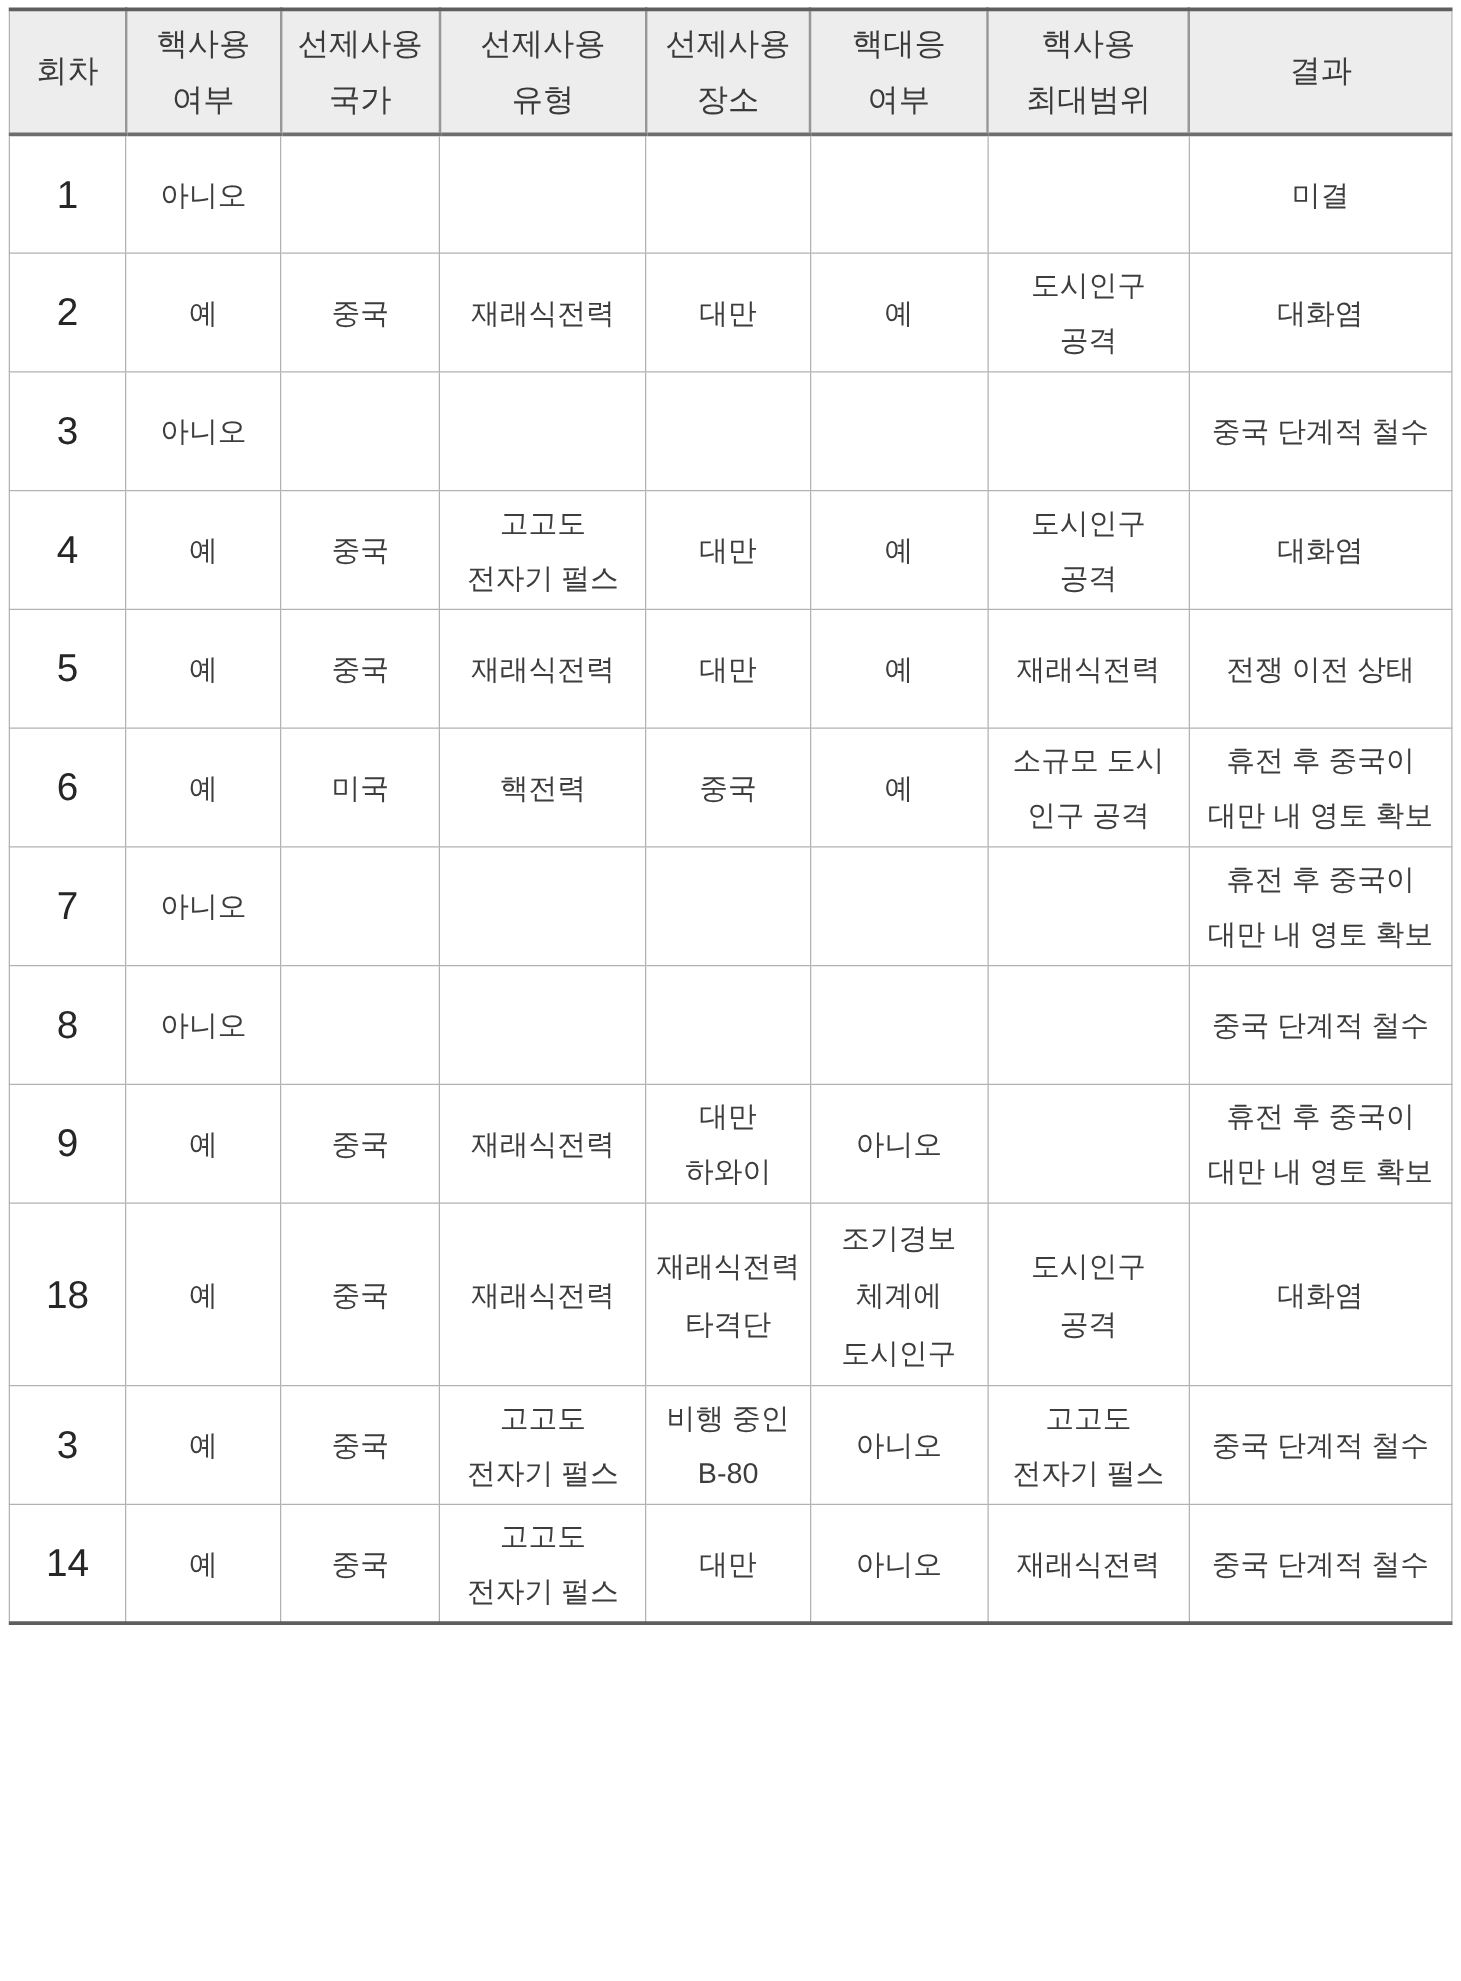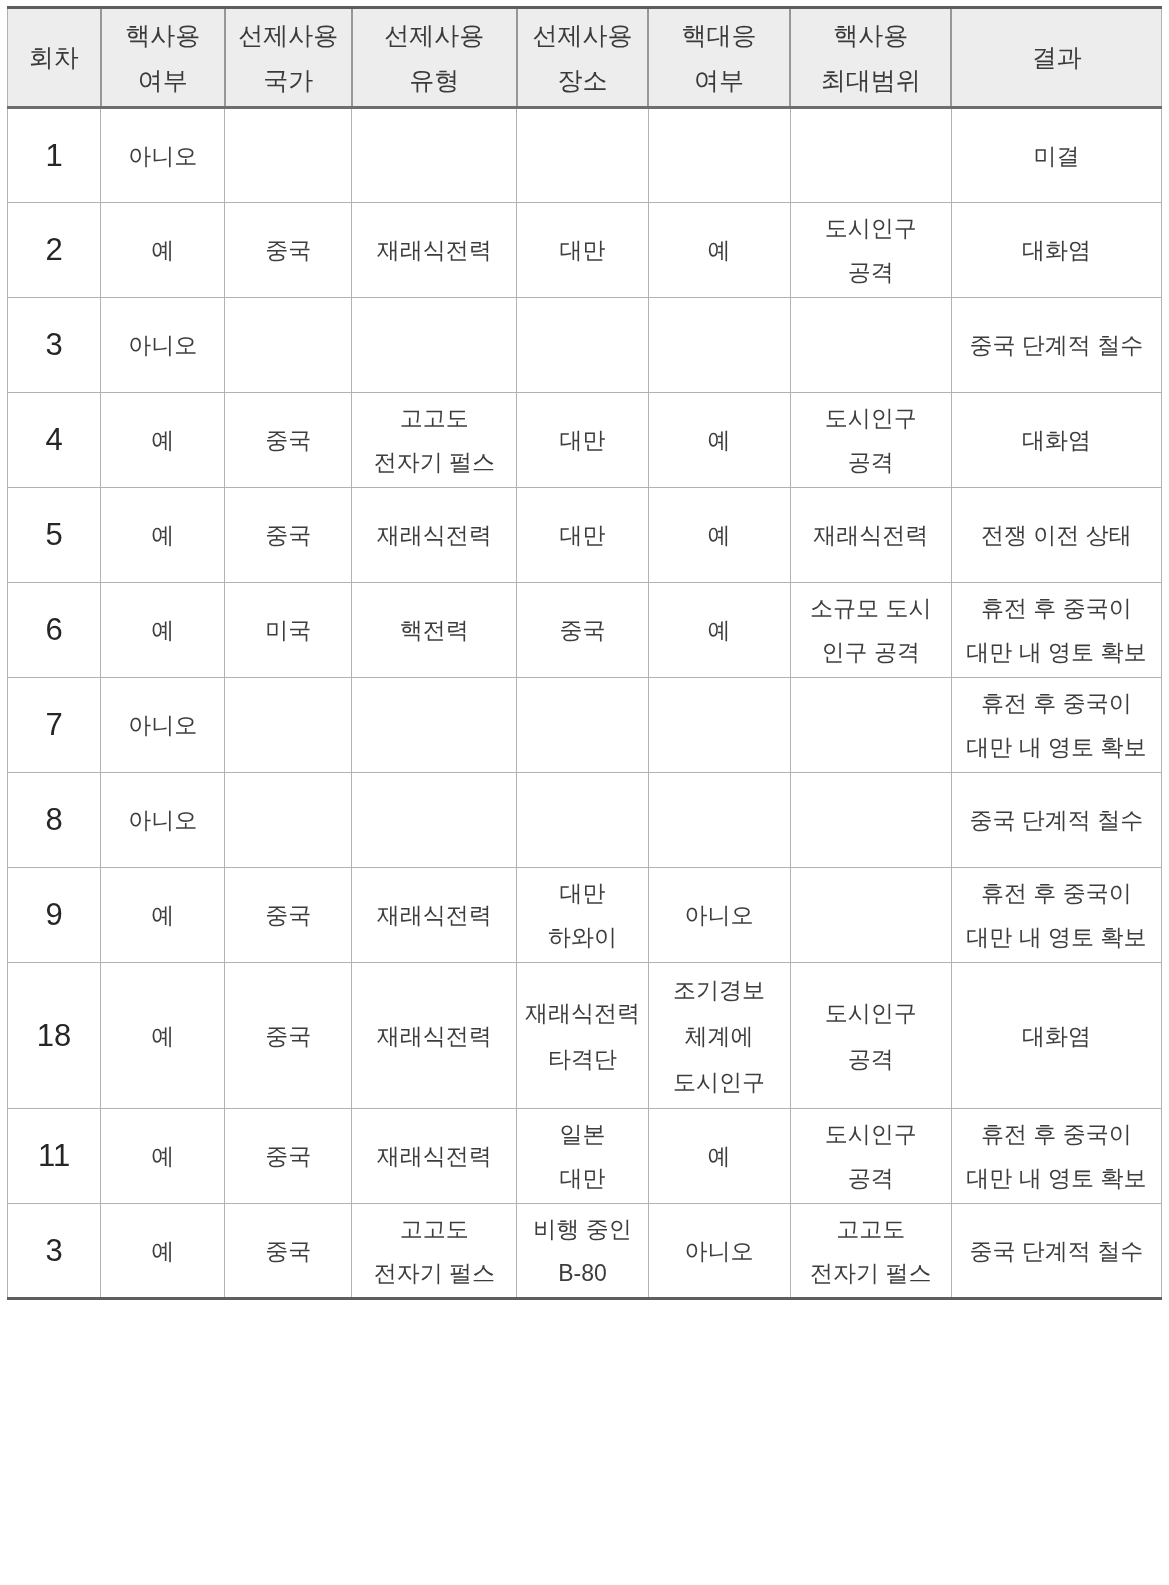--- a/index.html
+++ b/index.html
@@ -204,40 +204,38 @@
         <td>재래식전력
 타격단</td>
         <td>조기경보
 체계에
 도시인구</td>
         <td>도시인구
 공격</td>
         <td>대화염</td>
       </tr>
       <tr>
-        <td class="round">11</td>
-        <td>예</td>
-        <td>중국</td>
-        <td>재래식전력</td>
-        <td>일본
-대만</td>
-        <td>예</td>
-        <td>도시인구
-공격</td>
-        <td>휴전 후 중국이
-대만 내 영토 확보</td>
-      </tr>
-      <tr>
         <td class="round">3</td>
         <td>예</td>
         <td>중국</td>
         <td>고고도
 전자기 펄스</td>
         <td>비행 중인
 B-80</td>
         <td>아니오</td>
         <td>고고도
 전자기 펄스</td>
+        <td>중국 단계적 철수</td>
+      </tr>
+      <tr>
+        <td class="round">14</td>
+        <td>예</td>
+        <td>중국</td>
+        <td>고고도
+전자기 펄스</td>
+        <td>대만</td>
+        <td>아니오</td>
+        <td>재래식전력</td>
         <td>중국 단계적 철수</td>
       </tr>
     </tbody>
   </table>
 </div>
 
 </body></html>

